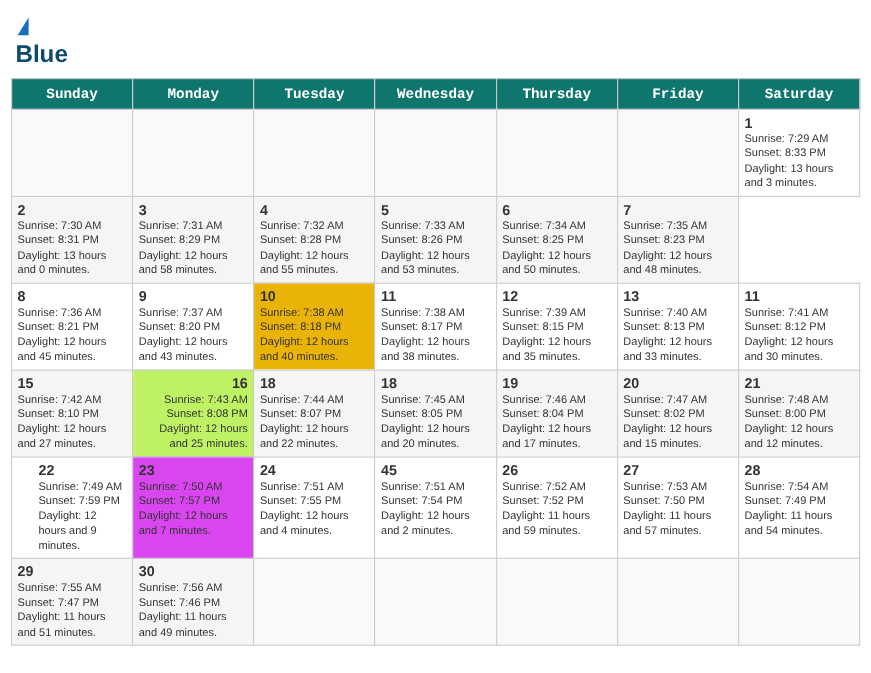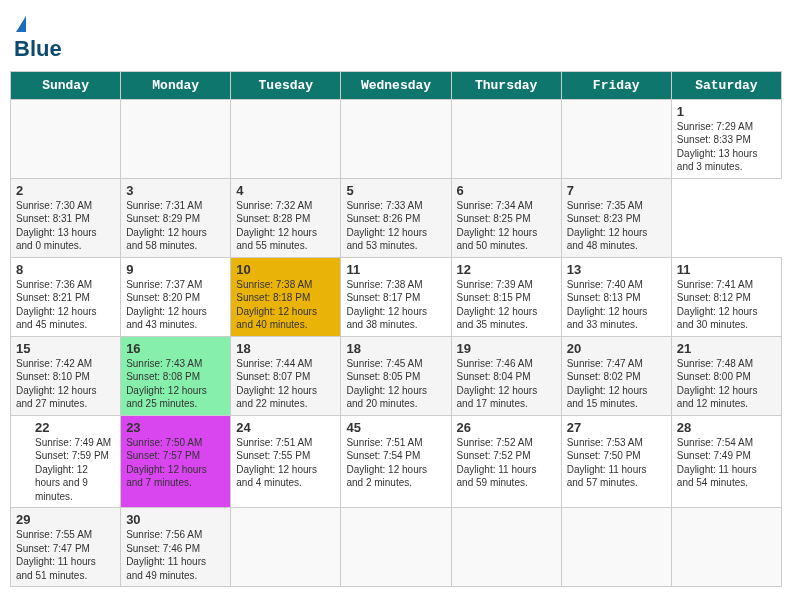--- a/index.html
+++ b/index.html
@@ -172,21 +172,21 @@
         <td style="background: rgb(255, 255, 255);">
           <span class="day-num">11</span>
           <div class="day-info">Sunrise: 7:41 AM<br>Sunset: 8:12 PM<br>Daylight: 12 hours and 30 minutes.</div>
         </td>
       </tr>
       <tr>
         <td style="background: rgb(245, 245, 245); margin-top: 16px;">
           <span class="day-num">15</span>
           <div class="day-info">Sunrise: 7:42 AM<br>Sunset: 8:10 PM<br>Daylight: 12 hours and 27 minutes.</div>
         </td>
-        <td style="background: #86efac;">
+        <td style="background: #bef264; text-align: right;">
           <span class="day-num">16</span>
           <div class="day-info">Sunrise: 7:43 AM<br>Sunset: 8:08 PM<br>Daylight: 12 hours and 25 minutes.</div>
         </td>
         <td style="background: rgb(245, 245, 245);">
           <span class="day-num">18</span>
           <div class="day-info">Sunrise: 7:44 AM<br>Sunset: 8:07 PM<br>Daylight: 12 hours and 22 minutes.</div>
         </td>
         <td style="background: rgb(245, 245, 245);">
           <span class="day-num">18</span>
           <div class="day-info">Sunrise: 7:45 AM<br>Sunset: 8:05 PM<br>Daylight: 12 hours and 20 minutes.</div>

